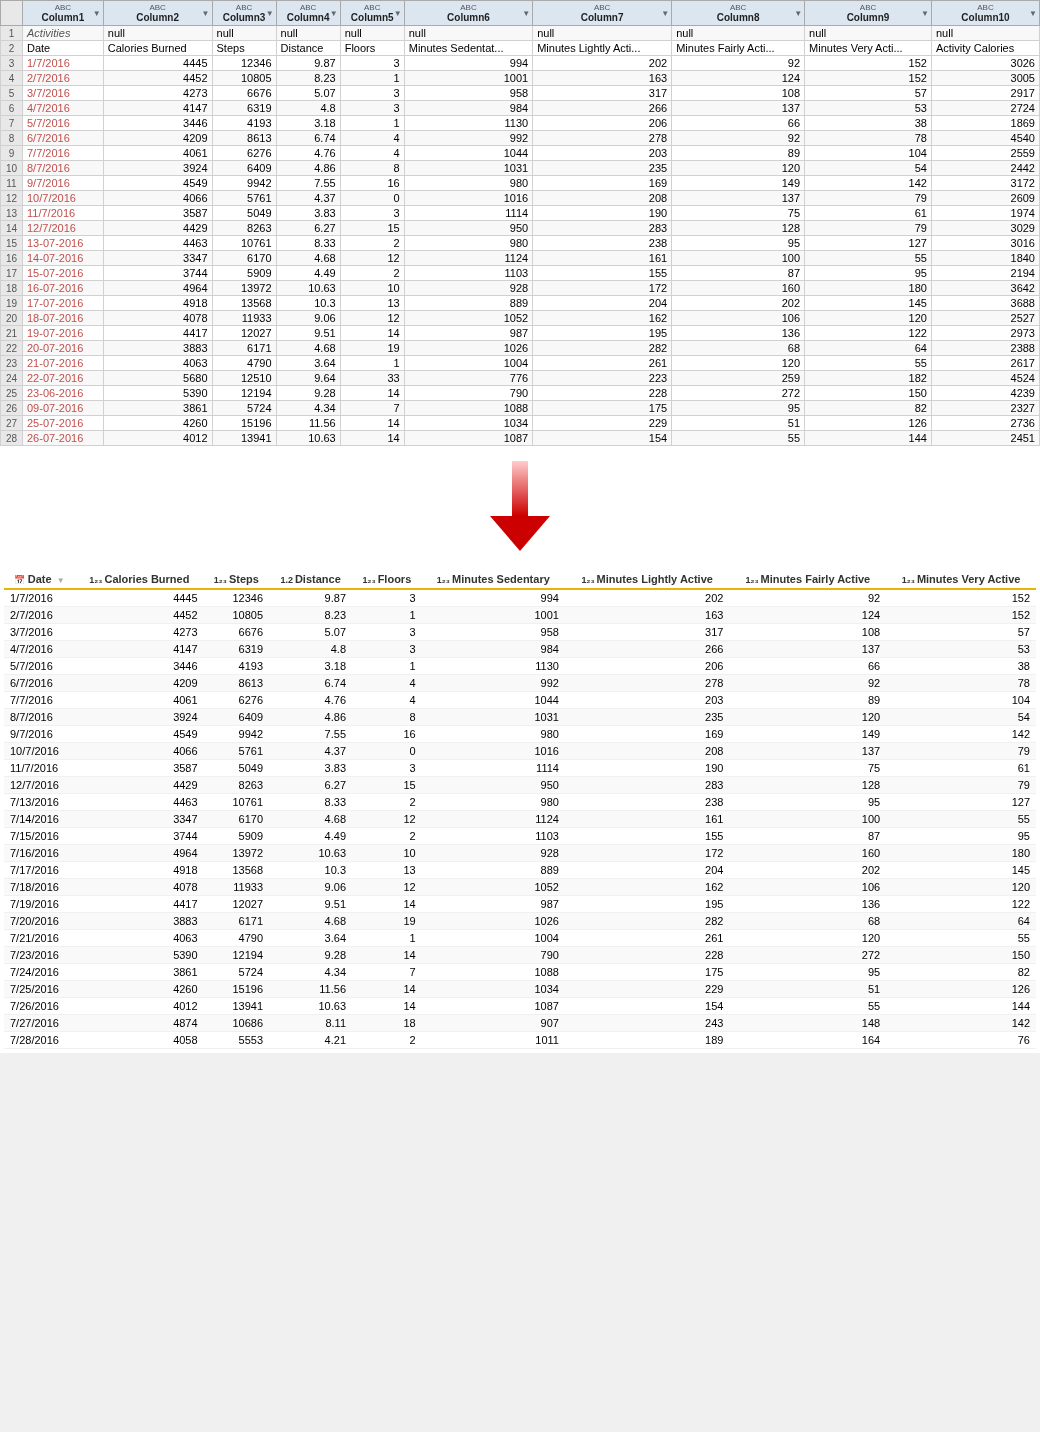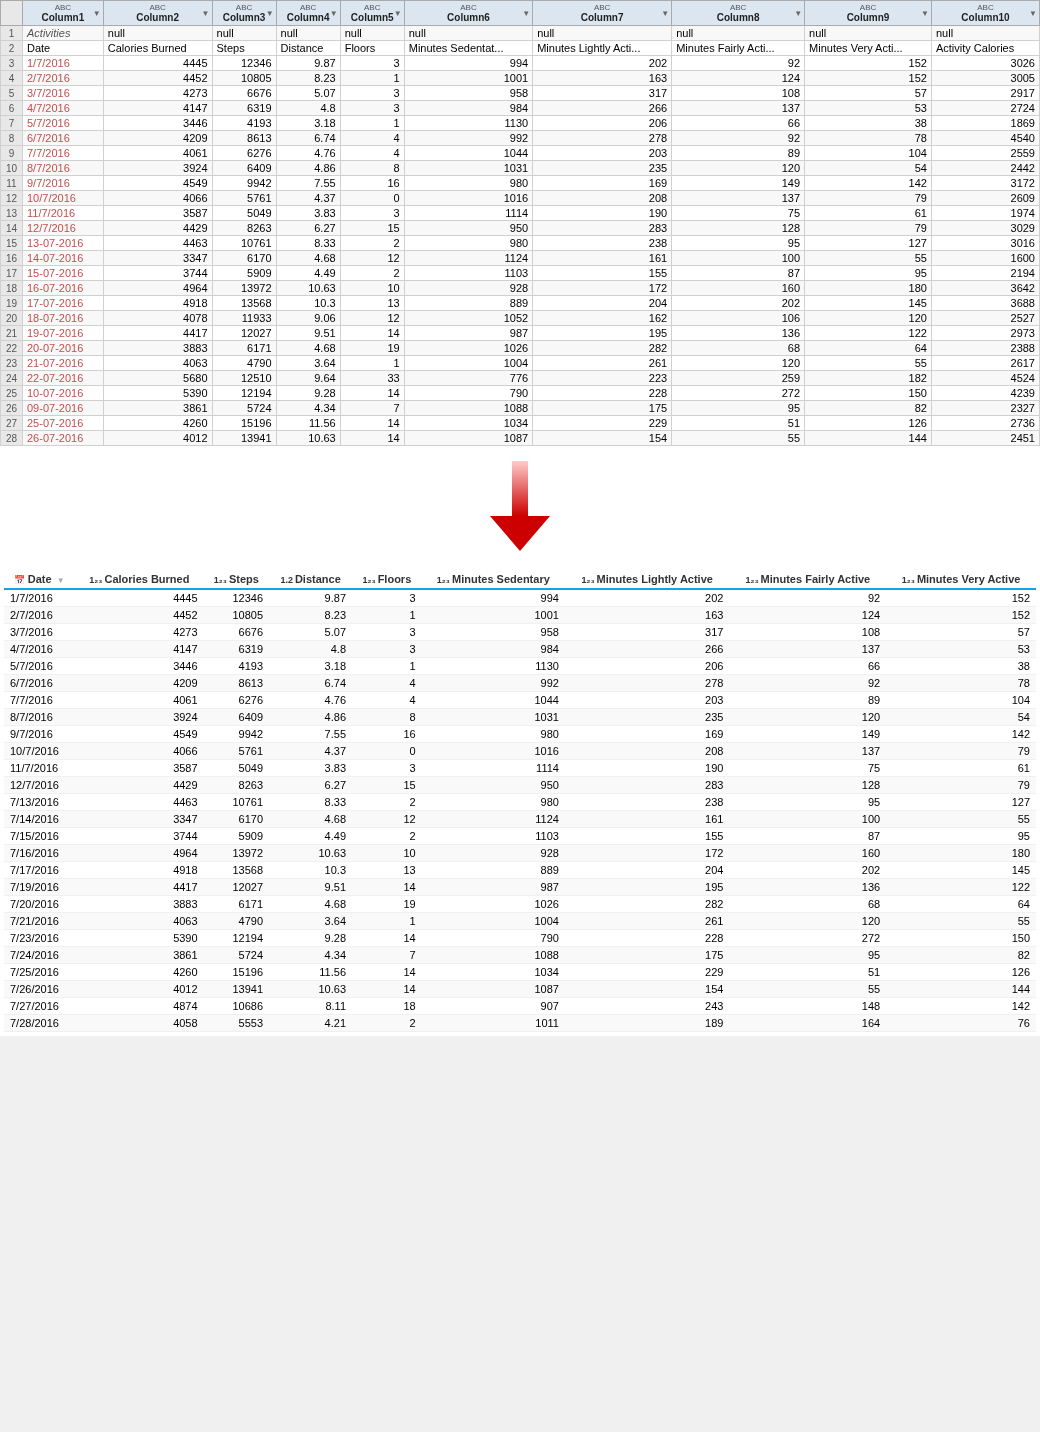--- a/index.html
+++ b/index.html
@@ -76,21 +76,21 @@
 
     
     .pbi-container {
       background: white;
       padding: 4px;
     }
 
     .pbi-table { font-size: 11px; }
     .pbi-table th {
       background: white;
-      border-bottom: 2px solid #0ea5e9;
+      border-bottom: 2px solid #eab308;
       padding: 3px 6px;
       font-weight: 600;
       color: #333;
       white-space: nowrap;
       vertical-align: bottom;
     }
     .pbi-table th .sort-arrow {
       font-size: 8px;
       color: #aaa;
       margin-left: 2px;
@@ -374,21 +374,21 @@
           <td class="row-num">16</td>
           <td class="date-cell">14-07-2016</td>
           <td class="num">3347</td>
           <td class="num">6170</td>
           <td class="num">4.68</td>
           <td class="num">12</td>
           <td class="num">1124</td>
           <td class="num">161</td>
           <td class="num">100</td>
           <td class="num">55</td>
-          <td class="num">1600</td>
+          <td class="num">1840</td>
         </tr>
         <tr>
           <td class="row-num">17</td>
           <td class="date-cell">15-07-2016</td>
           <td class="num">3744</td>
           <td class="num">5909</td>
           <td class="num">4.49</td>
           <td class="num">2</td>
           <td class="num">1103</td>
           <td class="num">155</td>
@@ -482,21 +482,21 @@
           <td class="num">9.64</td>
           <td class="num">33</td>
           <td class="num">776</td>
           <td class="num">223</td>
           <td class="num">259</td>
           <td class="num">182</td>
           <td class="num">4524</td>
         </tr>
         <tr>
           <td class="row-num">25</td>
-          <td class="date-cell">10-07-2016</td>
+          <td class="date-cell">23-06-2016</td>
           <td class="num">5390</td>
           <td class="num">12194</td>
           <td class="num">9.28</td>
           <td class="num">14</td>
           <td class="num">790</td>
           <td class="num">228</td>
           <td class="num">272</td>
           <td class="num">150</td>
           <td class="num">4239</td>
         </tr>
@@ -775,20 +775,31 @@
             <td class="num">4918</td>
             <td class="num">13568</td>
             <td class="num">10.3</td>
             <td class="num">13</td>
             <td class="num">889</td>
             <td class="num">204</td>
             <td class="num">202</td>
             <td class="num">145</td>
           </tr>
           <tr>
+            <td class="date-cell">7/18/2016</td>
+            <td class="num">4078</td>
+            <td class="num">11933</td>
+            <td class="num">9.06</td>
+            <td class="num">12</td>
+            <td class="num">1052</td>
+            <td class="num">162</td>
+            <td class="num">106</td>
+            <td class="num">120</td>
+          </tr>
+          <tr>
             <td class="date-cell">7/19/2016</td>
             <td class="num">4417</td>
             <td class="num">12027</td>
             <td class="num">9.51</td>
             <td class="num">14</td>
             <td class="num">987</td>
             <td class="num">195</td>
             <td class="num">136</td>
             <td class="num">122</td>
           </tr>

